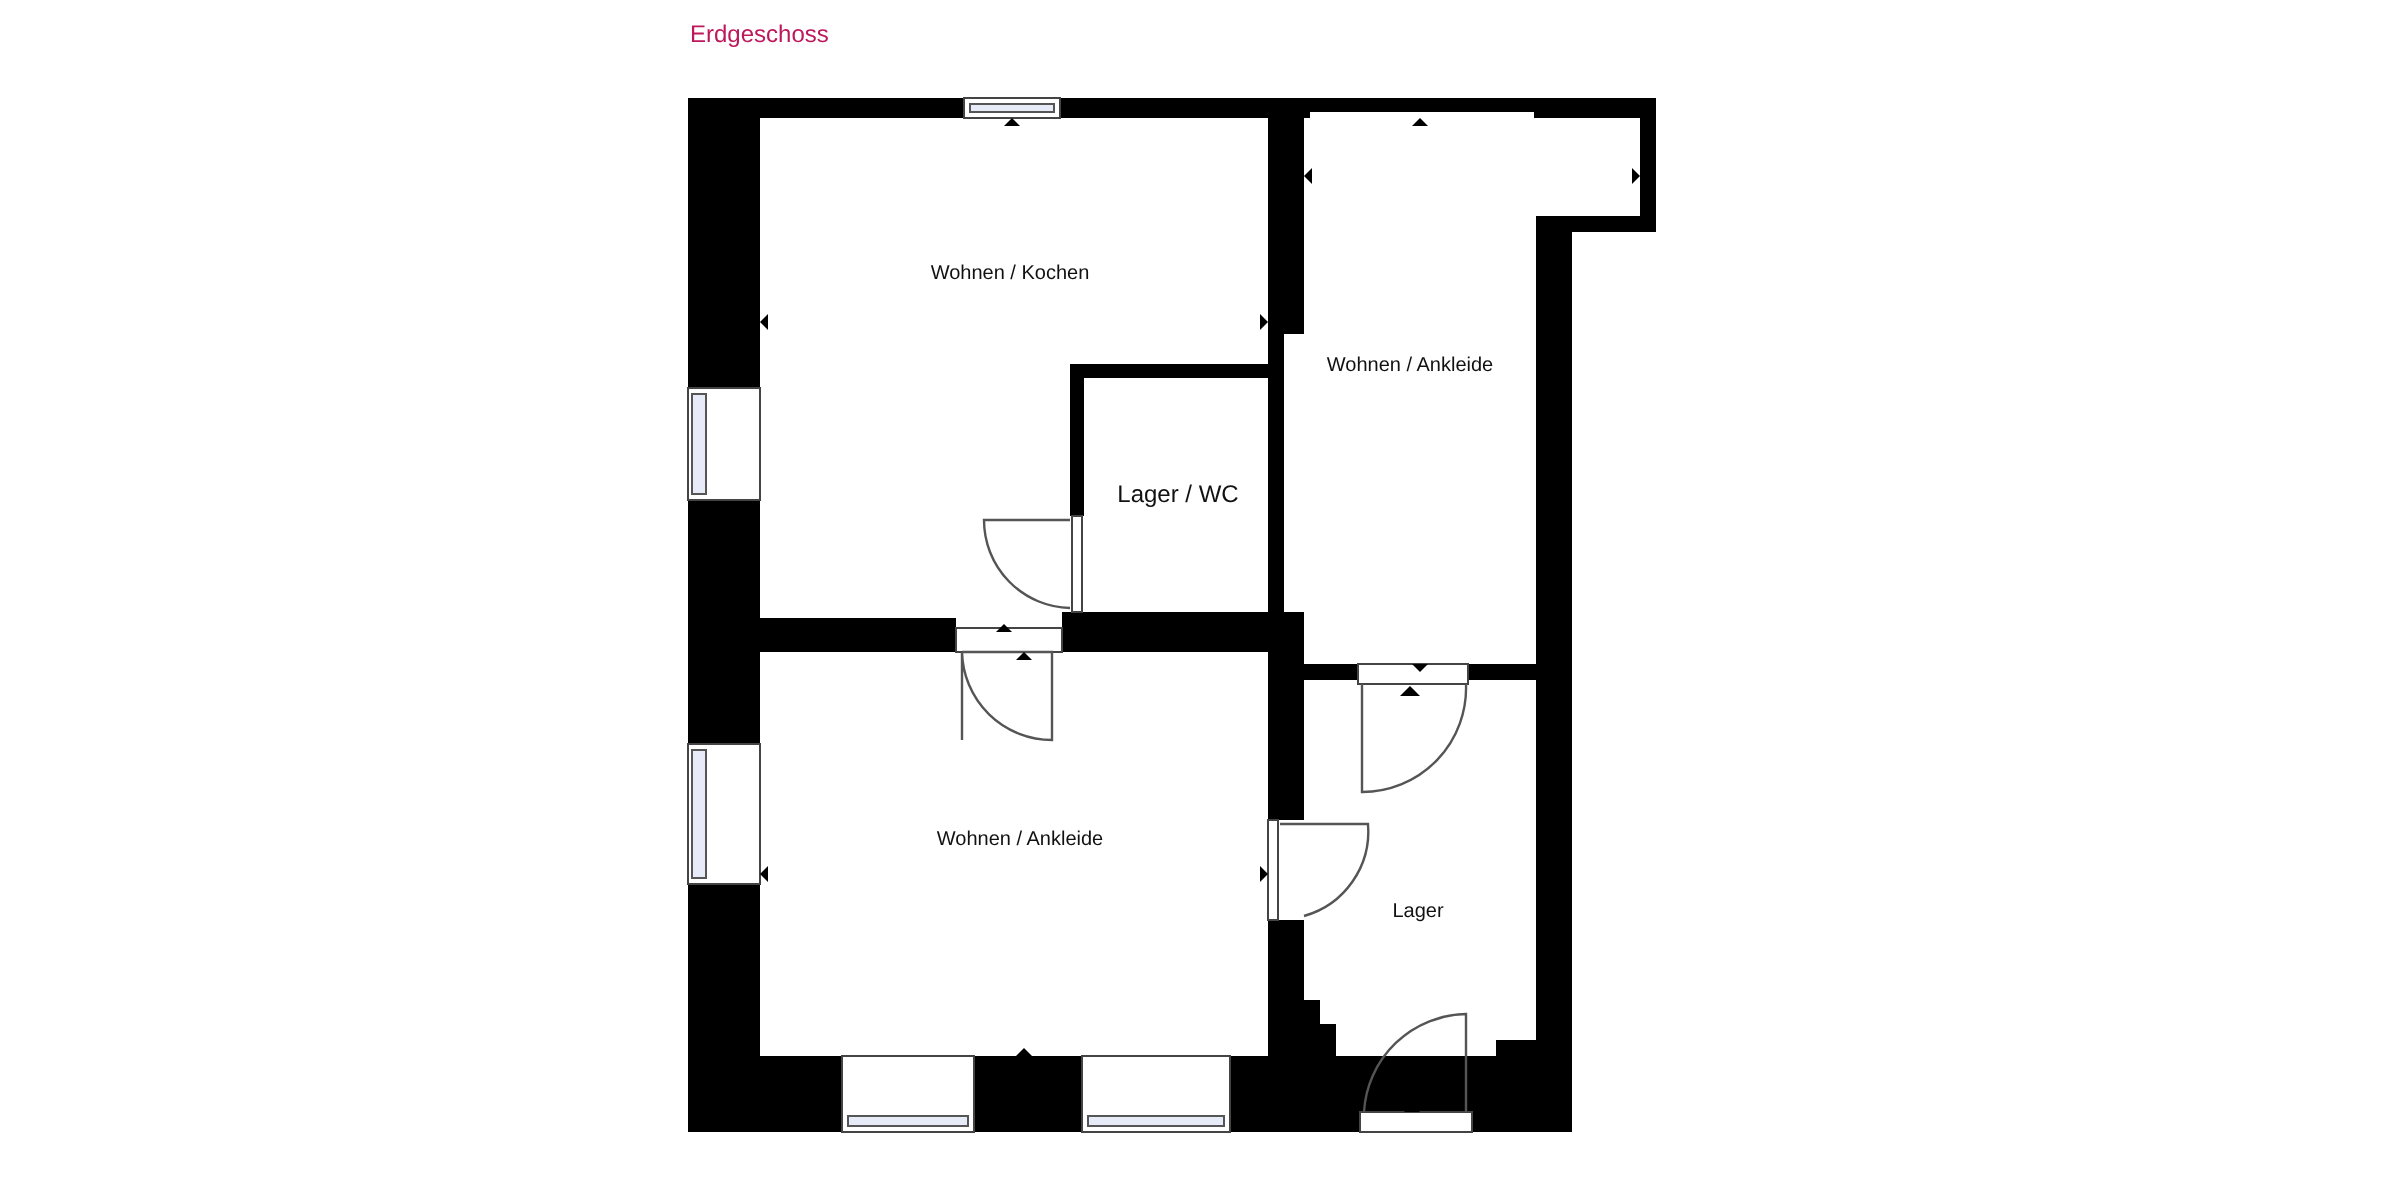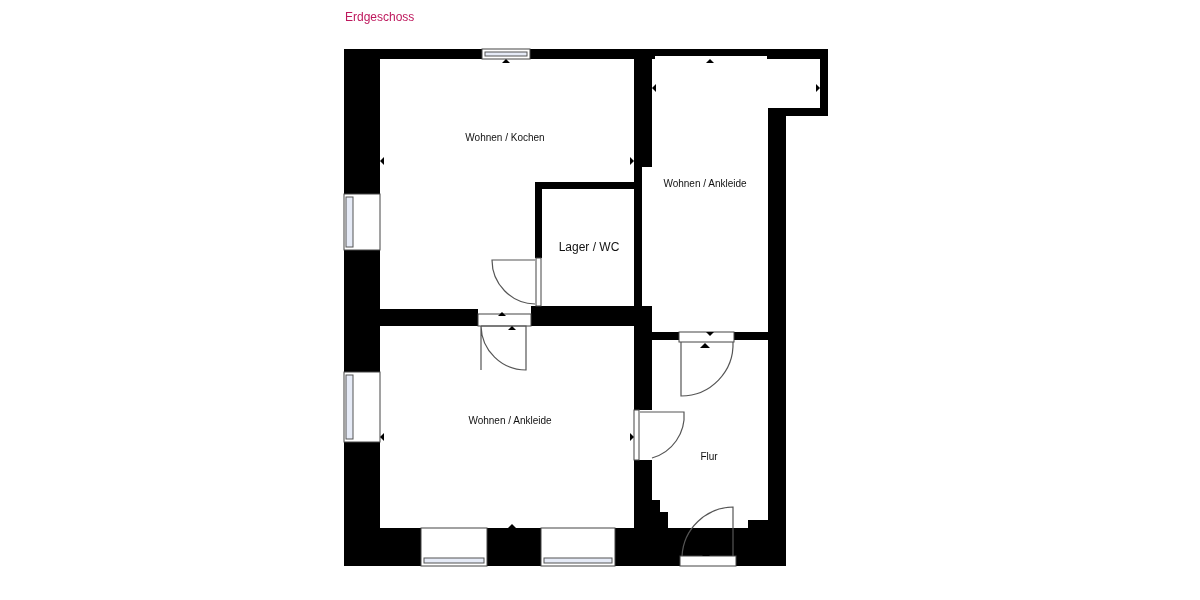--- a/index.html
+++ b/index.html
@@ -110,13 +110,13 @@
     <polygon class="marker" points="634,437 630,433 630,441"></polygon>
     <polygon class="marker" points="512,528 516,524 508,524" transform="rotate(180 512 526)"></polygon>
     <polygon class="marker" points="706,556 710,552 702,552" transform="rotate(180 706 554)"></polygon>
   </g>
 </svg>
 
 <div class="room-label" style="left:505px; top:137px;">Wohnen / Kochen</div>
 <div class="room-label" style="left:705px; top:183px;">Wohnen / Ankleide</div>
 <div class="room-label small" style="left:589px; top:247px;">Lager / WC</div>
 <div class="room-label" style="left:510px; top:420px;">Wohnen / Ankleide</div>
-<div class="room-label" style="left:709px; top:456px;">Flur</div>
+<div class="room-label" style="left:709px; top:456px;">Lager</div>
 
 </body></html>

